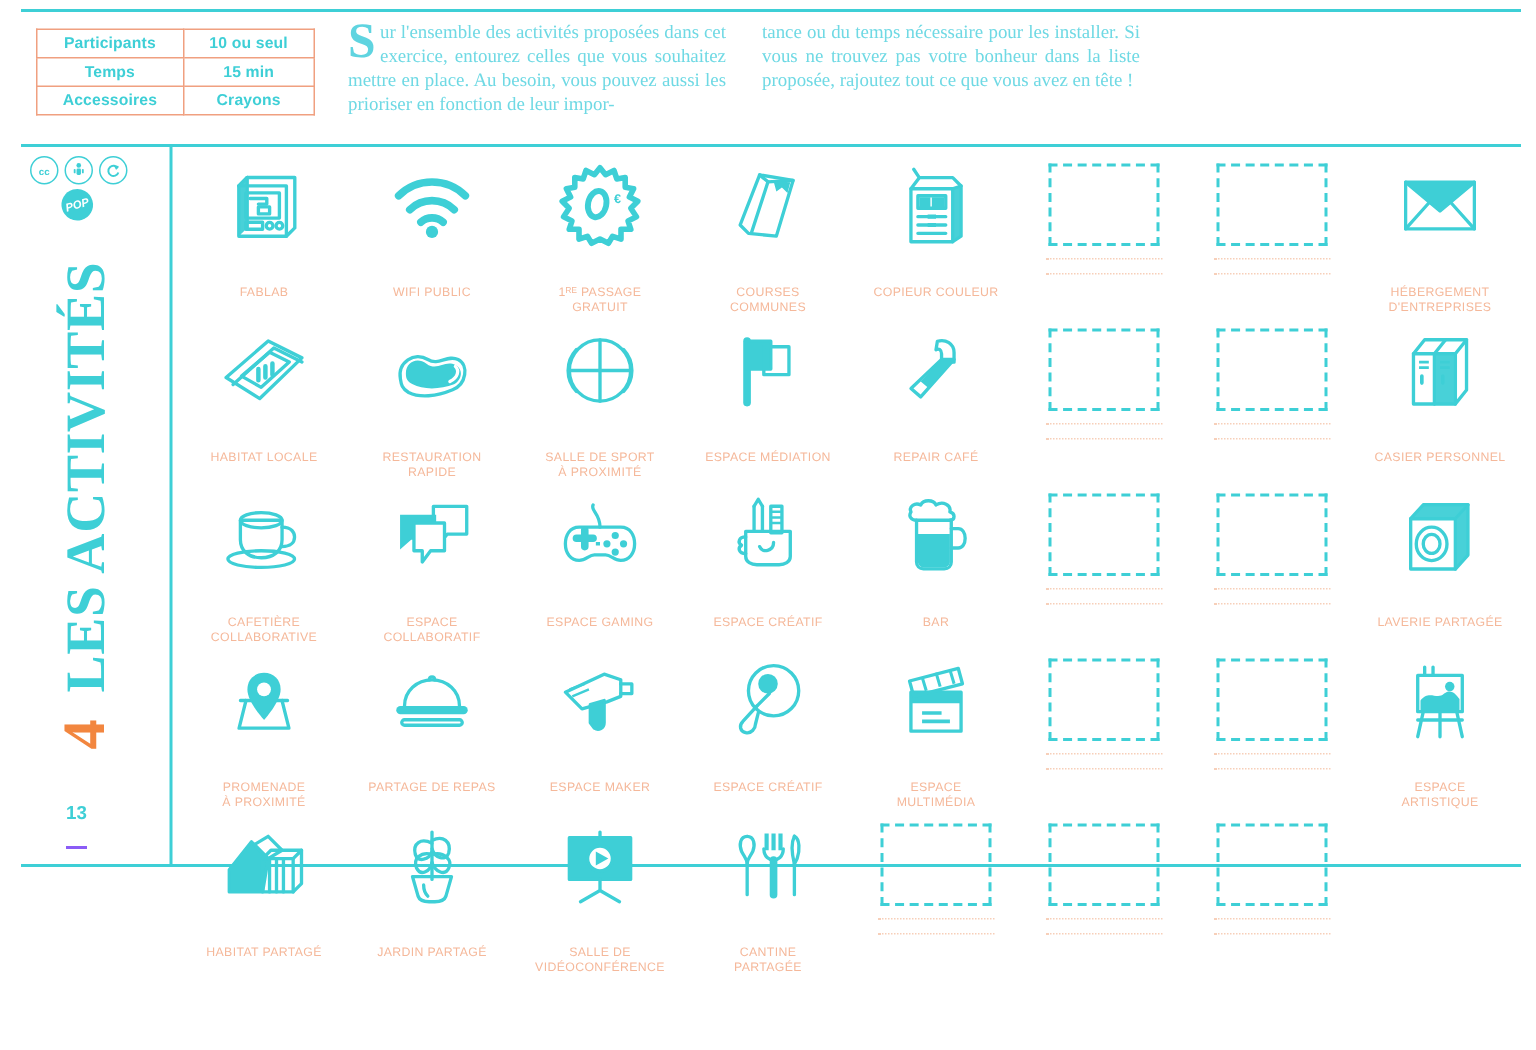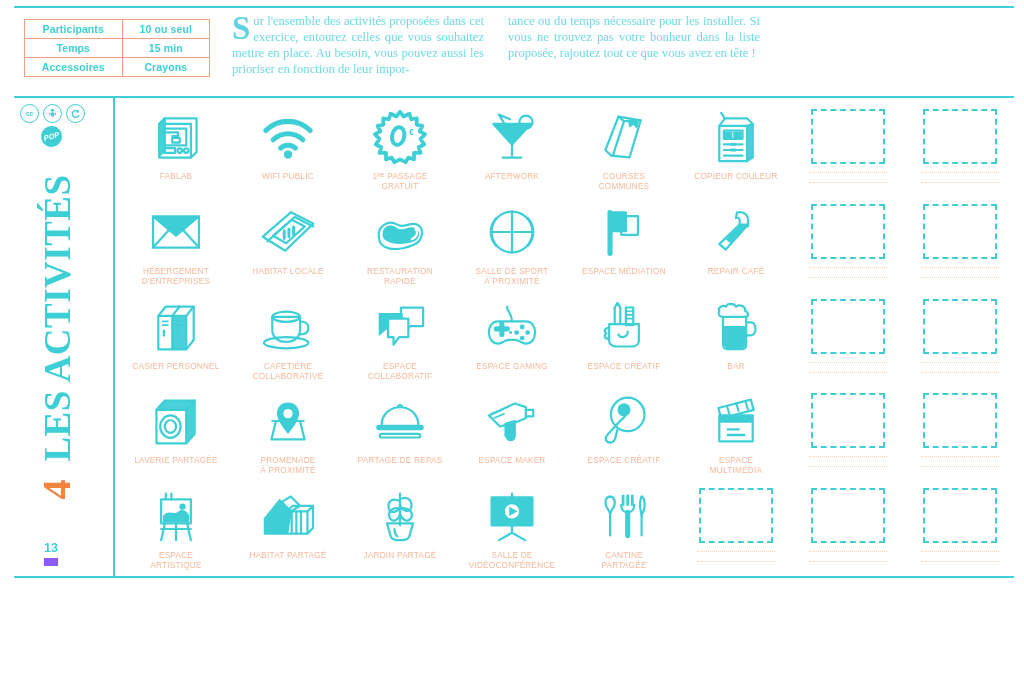--- a/index.html
+++ b/index.html
@@ -156,22 +156,22 @@
     font-weight: bold;
     letter-spacing: .5px;
     line-height: 1;
   }
   .page-num {
     position: absolute;
     left: 44px; bottom: 10px;
     color: #3ecfd6;
     font-size: 12.5px;
     font-weight: bold;
-    border-bottom: 8px solid #8b5cf6;
-    padding-bottom: 4px;
+    border-bottom: 2px solid #8b5cf6;
+    padding-bottom: 16px;
     line-height: 1;
   }
 
   
   .grid {
     position: absolute;
     left: 120px; top: 100px;
     right: 8px; bottom: 14px;
     display: grid;
     grid-template-columns: repeat(8, 1fr);
@@ -186,21 +186,21 @@
     box-sizing: border-box;
   }
   .icon-box {
     height: 62px;
     display: flex;
     align-items: center;
     justify-content: center;
   }
   .icon-box svg { display: block; }
   .cell-label {
-    margin-top: 4px;
+    margin-top: 22px;
     color: #f5b89a;
     font-size: 8.2px;
     letter-spacing: .25px;
     text-align: center;
     line-height: 1.22;
     max-width: 104px;
     white-space: pre-line;
   }
 
   
@@ -332,33 +332,20 @@
       <path d="M30 3 34 8 40 5 42 11 48 10 48 17 54 18 51 24 57 27 52 32 56 38 50 41 52 47 45 47 45 54 39 52 36 57 30 54 24 57 21 52 15 54 15 47 8 47 10 41 4 38 8 32 3 27 9 24 6 18 12 17 12 10 18 11 20 5 26 8 Z" fill="none" stroke="#3ecfd6" stroke-width="4" stroke-linejoin="round"></path>
       <ellipse cx="28" cy="29" rx="6.5" ry="9.5" fill="none" stroke="#3ecfd6" stroke-width="4.2" transform="rotate(12 28 29)"></ellipse>
       <text x="40" y="28" font-size="9" font-family="Liberation Sans, sans-serif" font-weight="bold" fill="#3ecfd6">€</text>
           </svg>
         </div>
         <div class="cell-label">1ᴿᴱ PASSAGE
 GRATUIT</div>
       </div>
       <div class="cell">
         <div class="icon-box">
-          <svg width="56" height="56" viewBox="0 0 60 60">
-      <path d="M10 16 L50 16 L30 38 Z" fill="#3ecfd6"></path>
-      <path d="M10 16 L50 16 L30 38 Z" fill="none" stroke="#3ecfd6" stroke-width="2.4" stroke-linejoin="round" stroke-linecap="round"></path>
-      <path d="M30 38 L30 50" fill="none" stroke="#3ecfd6" stroke-width="2.4" stroke-linejoin="round" stroke-linecap="round"></path>
-            <path d="M20 52 L40 52" fill="none" stroke="#3ecfd6" stroke-width="2.4" stroke-linejoin="round" stroke-linecap="round"></path>
-      <path d="M22 16 L16 6 L28 11" fill="none" stroke="#3ecfd6" stroke-width="2.4" stroke-linejoin="round" stroke-linecap="round"></path>
-      <circle cx="45" cy="14" r="7" fill="none" stroke="#3ecfd6" stroke-width="2.4" stroke-linejoin="round" stroke-linecap="round"></circle>
-          </svg>
-        </div>
-        <div class="cell-label">AFTERWORK</div>
-      </div>
-      <div class="cell">
-        <div class="icon-box">
           <svg width="52" height="56" viewBox="0 0 56 60">
       <path d="M14 50 L8 44 L22 8 L46 12 L34 52 Z" fill="none" stroke="#3ecfd6" stroke-width="2.4" stroke-linejoin="round" stroke-linecap="round"></path>
       <path d="M22 8 L28 13 L16 50" fill="none" stroke="#3ecfd6" stroke-width="2.4" stroke-linejoin="round" stroke-linecap="round"></path>
       <path d="M28 13 L46 12" fill="none" stroke="#3ecfd6" stroke-width="2.4" stroke-linejoin="round" stroke-linecap="round"></path>
       <path d="M32 12.6 L44 13.3 L42 21 L38 17 L34 20 Z" fill="#3ecfd6"></path>
           </svg>
         </div>
         <div class="cell-label">COURSES
 COMMUNES</div>
       </div>

